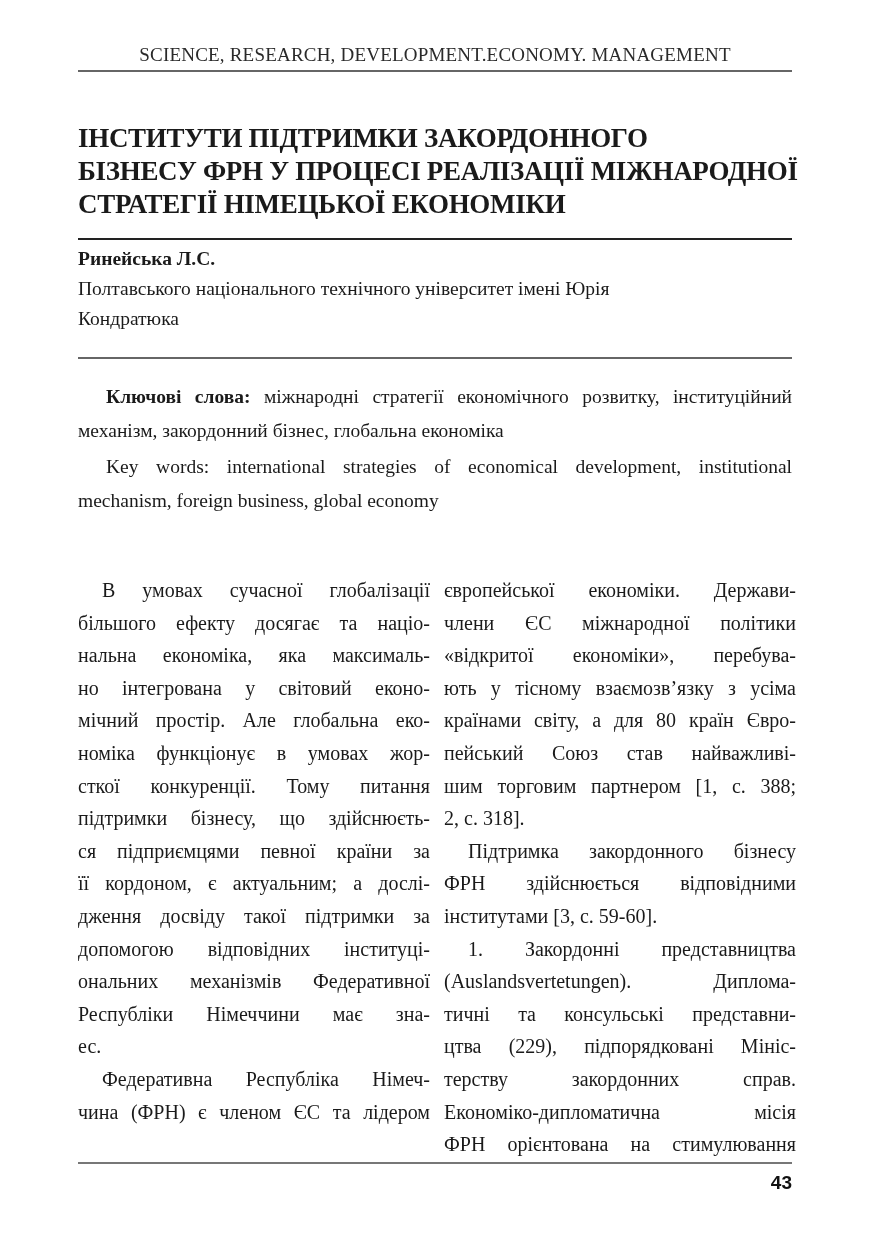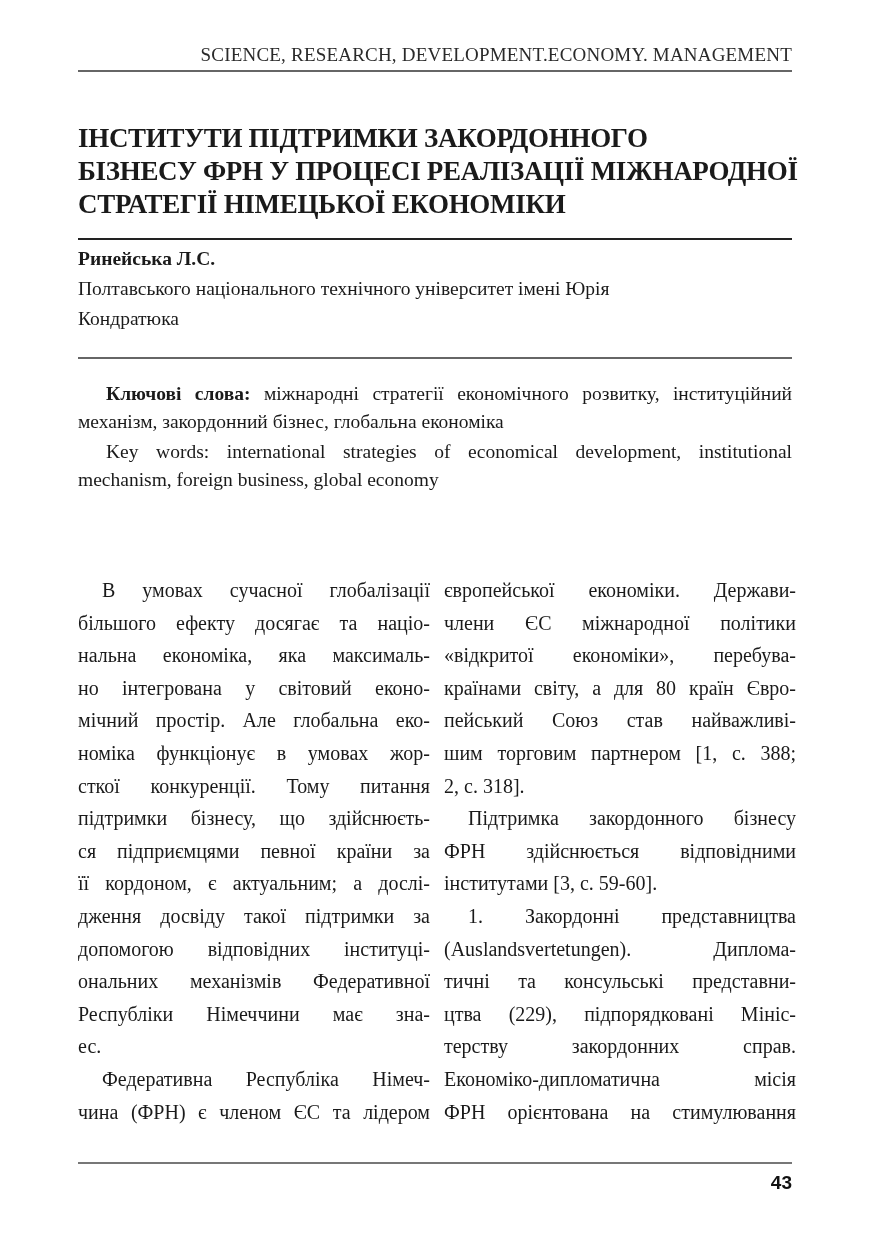--- a/index.html
+++ b/index.html
@@ -13,21 +13,21 @@
       position: relative;
       overflow: hidden;
       color: #1a1a1a;
       font-family: "Liberation Serif", "DejaVu Serif", serif;
     }
     .running-header {
       position: absolute;
       left: 78px;
       right: 82px;
       top: 40px;
-      text-align: right;
+      text-align: center;
       font-size: 19px;
       letter-spacing: 0.2px;
       color: #2a2a2a;
       white-space: nowrap;
       line-height: 30px;
     }
     .rule {
       position: absolute;
       left: 78px;
       width: 714px;
@@ -60,21 +60,21 @@
       line-height: 30px;
     }
     .author-name { font-weight: bold; }
 
     .keywords {
       position: absolute;
       left: 78px;
       top: 380px;
       width: 714px;
       font-size: 19.5px;
-      line-height: 28px;
+      line-height: 34px;
     }
     .keywords p {
       margin: 0 0 2px 0;
       text-indent: 28px;
       text-align: justify;
       text-align-last: left;
     }
     .keywords .kw-label { font-weight: bold; }
 
     .column {
@@ -148,20 +148,21 @@
     <span class="line">ональних механізмів Федеративної</span>
     <span class="line">Республіки Німеччини має зна-</span>
     <span class="line last">ес.</span>
     <span class="line indent">Федеративна Республіка Німеч-</span>
     <span class="line">чина (ФРН) є членом ЄС та лідером</span>
   </div>
 <div class="column right" id="col-right">
     <span class="line">європейської економіки. Держави-</span>
     <span class="line">члени ЄС міжнародної політики</span>
     <span class="line">«відкритої економіки», перебува-</span>
+    <span class="line">ють у тісному взаємозв’язку з усіма</span>
     <span class="line">країнами світу, а для 80 країн Євро-</span>
     <span class="line">пейський Союз став найважливі-</span>
     <span class="line">шим торговим партнером [1, с. 388;</span>
     <span class="line last">2, с. 318].</span>
     <span class="line indent">Підтримка закордонного бізнесу</span>
     <span class="line">ФРН здійснюється відповідними</span>
     <span class="line last">інститутами [3, с. 59-60].</span>
     <span class="line indent">1. Закордонні представництва</span>
     <span class="line">(Auslandsvertetungen). Диплома-</span>
     <span class="line">тичні та консульські представни-</span>

